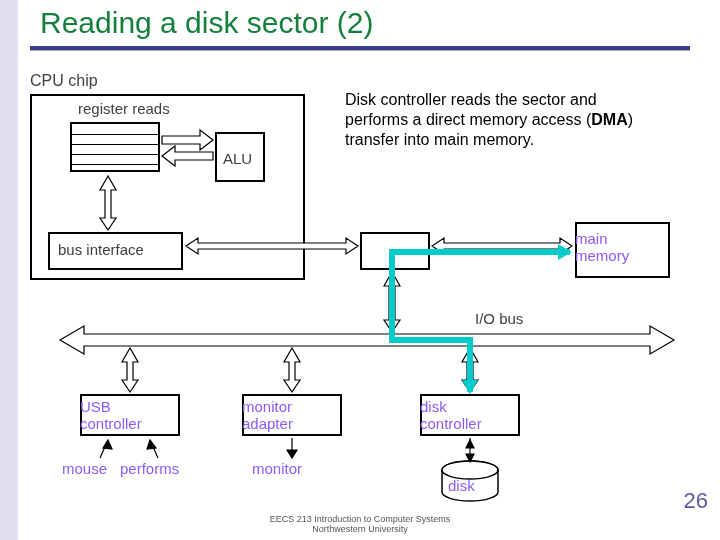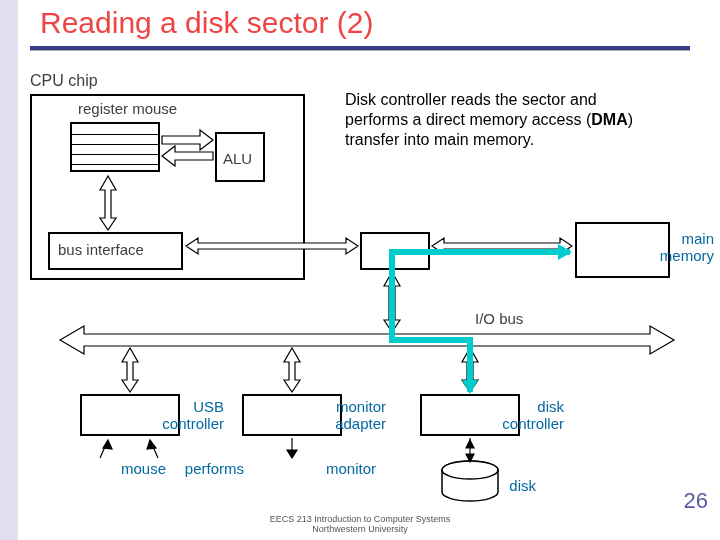--- a/index.html
+++ b/index.html
@@ -10,21 +10,21 @@
     font-family: Arial, Helvetica, sans-serif;
     background: #fff;
     position: relative;
     overflow: hidden;
   }
   .title-block {
     position: absolute;
     left: 40px;
     top: 6px;
     font-size: 30px;
-    color: #ef4444;
+    color: #15803d;
   }
   .title-underline {
     position: absolute;
     left: 30px;
     top: 46px;
     width: 660px;
     border-top: 4px solid #3a3a8a;
     border-bottom: 1px solid #aaa;
     height: 0;
   }
@@ -37,23 +37,22 @@
     background: #e0e0f0;
   }
   .label {
     position: absolute;
     font-size: 16px;
     color: #404040;
   }
   .small-label {
     position: absolute;
     font-size: 15px;
-    text-align: right;
-    color: #0369a1;
-    margin-left: 44px;
+    text-align: left;
+    color: #8b5cf6;
   }
   .desc {
     position: absolute;
     font-size: 16px;
     line-height: 1.25;
     color: #000;
     width: 340px;
   }
   .box {
     position: absolute;
@@ -95,21 +94,21 @@
 
 <div class="box" style="left:30px; top:94px; width:275px; height:186px;"></div>
 <div class="label" style="left:30px; top:72px;">CPU chip</div>
 
 <div class="box" style="left:70px; top:122px; width:90px; height:50px;">
   <div style="position:absolute;left:0;top:10px;width:100%;border-top:1px solid #000;"></div>
   <div style="position:absolute;left:0;top:20px;width:100%;border-top:1px solid #000;"></div>
   <div style="position:absolute;left:0;top:30px;width:100%;border-top:1px solid #000;"></div>
   <div style="position:absolute;left:0;top:40px;width:100%;border-top:1px solid #000;"></div>
 </div>
-<div class="label" style="left:78px; top:100px; font-size:15px;">register mouse</div>
+<div class="label" style="left:78px; top:100px; font-size:15px;">register reads</div>
 
 <div class="box" style="left:215px; top:132px; width:50px; height:50px;"></div>
 <div class="label" style="left:223px; top:150px; font-size:15px;">ALU</div>
 
 <div class="box" style="left:48px; top:232px; width:135px; height:38px;"></div>
 <div class="label" style="left:58px; top:241px; font-size:15px;">bus interface</div>
 
 <div class="box" style="left:360px; top:232px; width:70px; height:38px;"></div>
 
 <div class="box" style="left:575px; top:222px; width:95px; height:56px;"></div>

